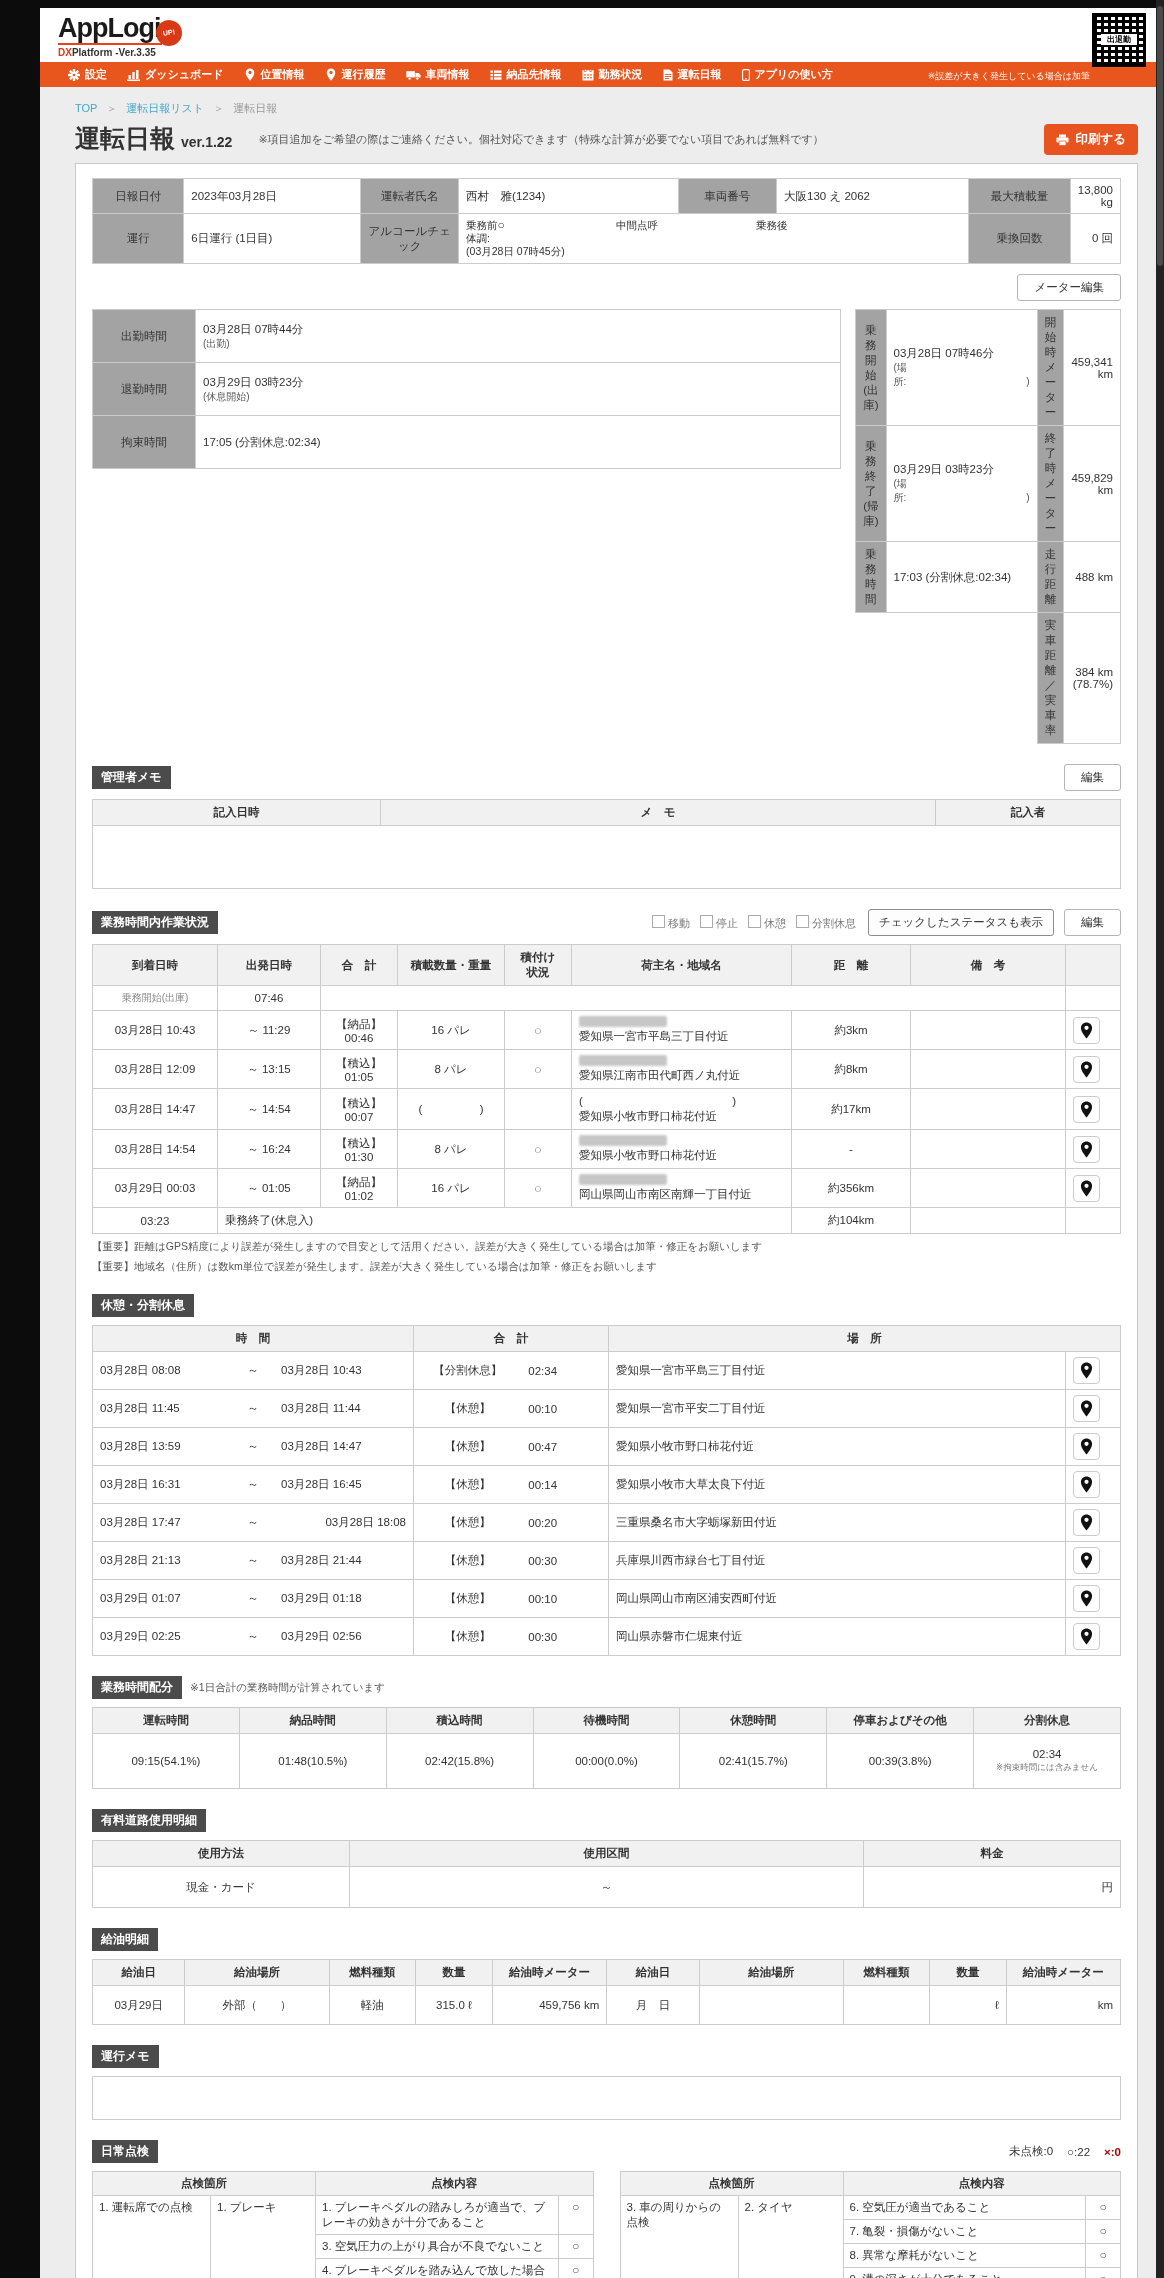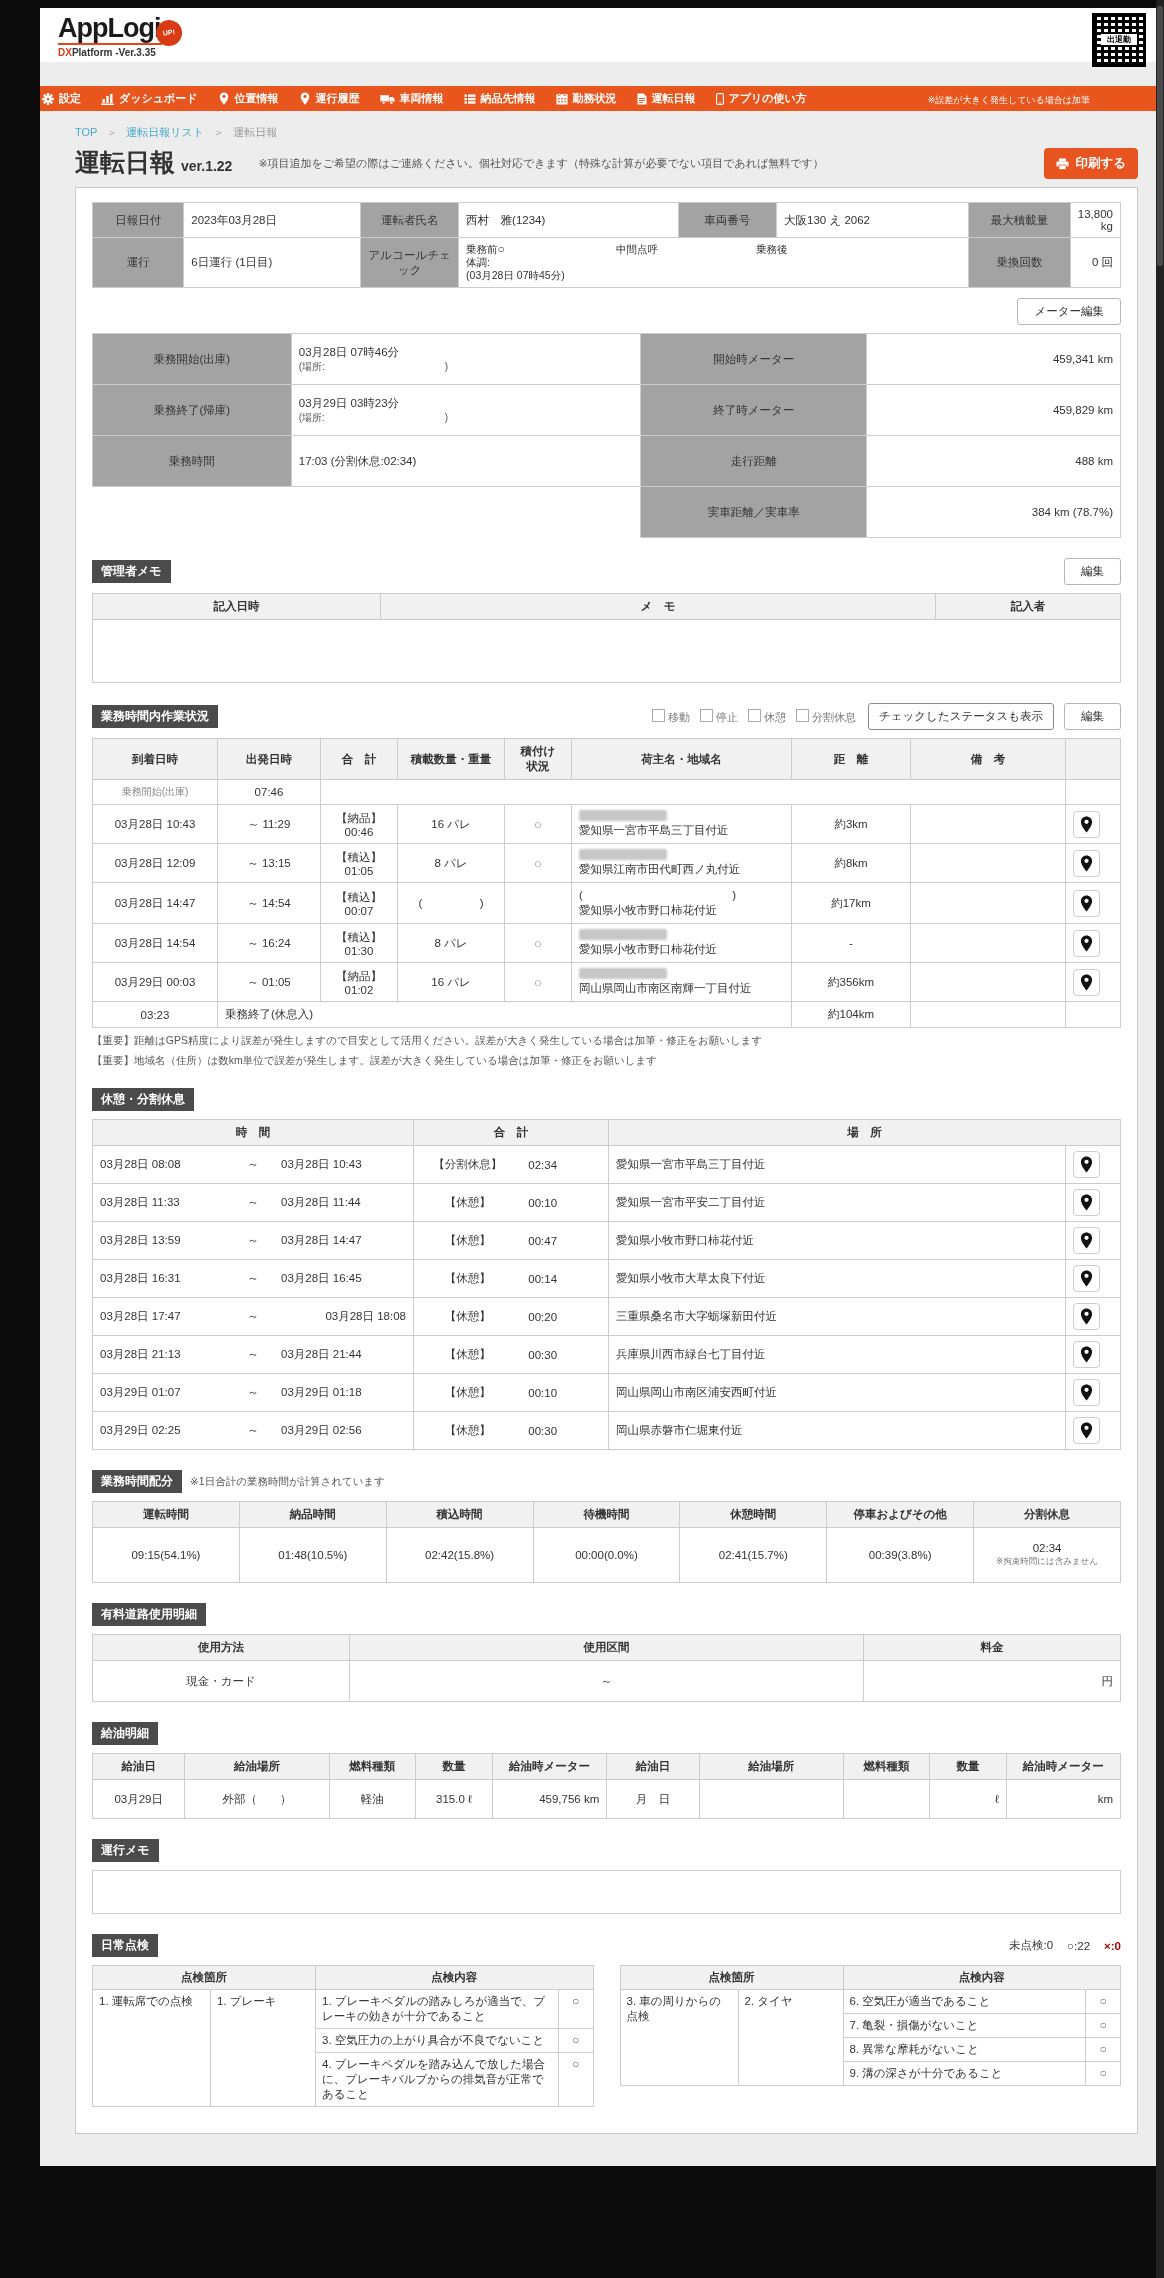--- a/index.html
+++ b/index.html
@@ -12,21 +12,21 @@
   
   .topbar{background:#fff;height:54px;position:relative;padding-left:18px;}
   .logo{position:absolute;top:5px;left:18px;}
   .logo-main{font-size:27px;font-weight:bold;color:#1a1a1a;letter-spacing:-1px;line-height:30px;border-bottom:2px solid #e8441c;display:inline-block;padding-right:2px;}
   .logo-badge{display:inline-block;width:26px;height:26px;background:#d83a16;border-radius:50%;color:#fff;font-size:7px;font-weight:bold;text-align:center;line-height:26px;vertical-align:middle;margin-left:-6px;transform:rotate(-8deg);}
   .logo-sub{font-size:10px;font-weight:bold;color:#333;margin-top:1px;}
   .logo-sub b{color:#d83a16;}
   .qr{position:absolute;top:5px;right:10px;width:50px;height:50px;background:#fff;border:2px solid #000;z-index:5;
       background-image:repeating-linear-gradient(0deg,#000 0 3px,transparent 3px 6px),repeating-linear-gradient(90deg,#000 0 3px,#fff 3px 7px);}
   .qr-label{position:absolute;top:19px;left:7px;right:7px;background:#fff;color:#000;font-size:8px;font-weight:bold;text-align:center;line-height:11px;}
-  .nav{background:#e8551d;height:25px;display:flex;align-items:center;gap:20px;padding-left:2px;position:relative;margin-top:24px;}
+  .nav{background:#e8551d;height:25px;display:flex;align-items:center;gap:20px;padding-left:28px;position:relative;}
   .nav-item{display:flex;align-items:center;gap:5px;color:#fff;font-size:11px;font-weight:bold;cursor:pointer;white-space:nowrap;}
   .nav-item svg{display:block;}
   .nav-note{position:absolute;right:66px;bottom:4px;color:#fff;font-size:9px;}
   
   .content{padding:8px 18px 6px 35px;}
   .breadcrumb{font-size:11px;color:#999;margin:6px 0 8px;}
   .breadcrumb .lnk{color:#45a8c8;cursor:pointer;}
   .breadcrumb .sep{margin:0 6px;color:#999;}
   .title-row{display:flex;align-items:flex-start;margin-bottom:8px;}
   .page-title{font-size:25px;font-weight:bold;color:#333;line-height:28px;}
@@ -258,20 +258,44 @@
           <td class="r">0 回</td>
         </tr>
       </tbody>
         </table>
 
       <div class="meter-row">
         <button class="btn">メーター編集</button>
       </div>
 
       <div class="time-wrap">
+        <table class="tbl time-left">
+            <tbody id="time-left-body">
+              <tr>
+                <td class="lab" style="width: 88px;">出勤時間</td>
+                <td style="height: 42px;">
+                  <div>03月28日 07時44分</div>
+                  <div class="small">(出勤)</div>
+                </td>
+              </tr>
+              <tr>
+                <td class="lab" style="width: 88px;">退勤時間</td>
+                <td style="height: 42px;">
+                  <div>03月29日 03時23分</div>
+                  <div class="small">(休息開始)</div>
+                </td>
+              </tr>
+              <tr>
+                <td class="lab" style="width: 88px;">拘束時間</td>
+                <td style="height: 42px;">
+                  <div>17:05 (分割休息:02:34)</div>
+                </td>
+              </tr>
+            </tbody>
+          </table>
         <table class="tbl time-right">
             <tbody id="time-right-body">
               <tr>
                 <td class="lab" style="width: 130px;">乗務開始(出庫)</td>
                 <td style="width: 240px;">
                   <div>03月28日 07時46分</div>
                   <div class="small">(場所:　　　　　　　　　　　　)</div>
                 </td>
                 <td class="lab" style="width: 150px;">開始時メーター</td>
                 <td class="r" style="width: 170px; height: 40px;">459,341 km</td>
@@ -509,21 +533,21 @@
               <td class="c" style="width: 40px;">
                 <button class="pin-btn">
   <svg width="13" height="17" viewBox="0 0 24 32">
     <path fill="#111" d="M12 1C6 1 1.5 5.6 1.5 11.4 1.5 19.6 12 31 12 31s10.5-11.4 10.5-19.6C22.5 5.6 18 1 12 1z"></path>
     <circle cx="12" cy="11" r="4" fill="#fff"></circle>
   </svg>
 </button>
               </td>
             </tr>
             <tr style="height: 36px;">
-              <td style="width: 125px; border-right: none;">03月28日 11:33</td>
+              <td style="width: 125px; border-right: none;">03月28日 11:45</td>
               <td class="c" style="width: 28px; border-left: none; border-right: none;">～</td>
               <td style="width: 125px; border-left: none;">03月28日 11:44</td>
               <td class="c" style="width: 90px; border-right: none;">【休憩】</td>
               <td style="width: 70px; border-left: none;">00:10</td>
               <td>愛知県一宮市平安二丁目付近</td>
               <td class="c" style="width: 40px;">
                 <button class="pin-btn">
   <svg width="13" height="17" viewBox="0 0 24 32">
     <path fill="#111" d="M12 1C6 1 1.5 5.6 1.5 11.4 1.5 19.6 12 31 12 31s10.5-11.4 10.5-19.6C22.5 5.6 18 1 12 1z"></path>
     <circle cx="12" cy="11" r="4" fill="#fff"></circle>

